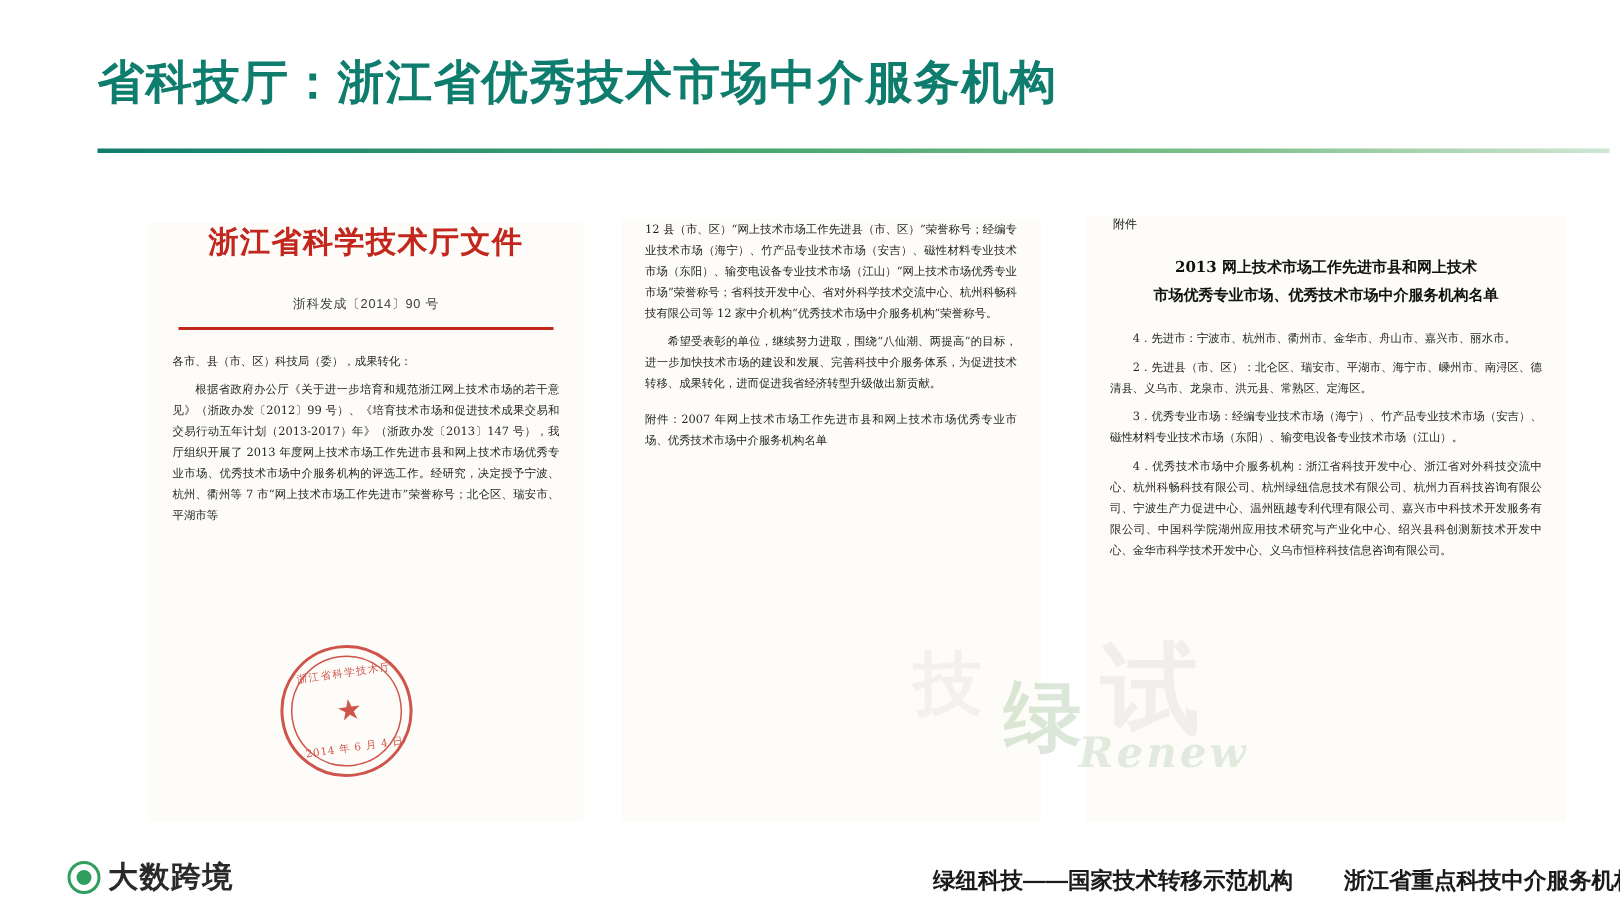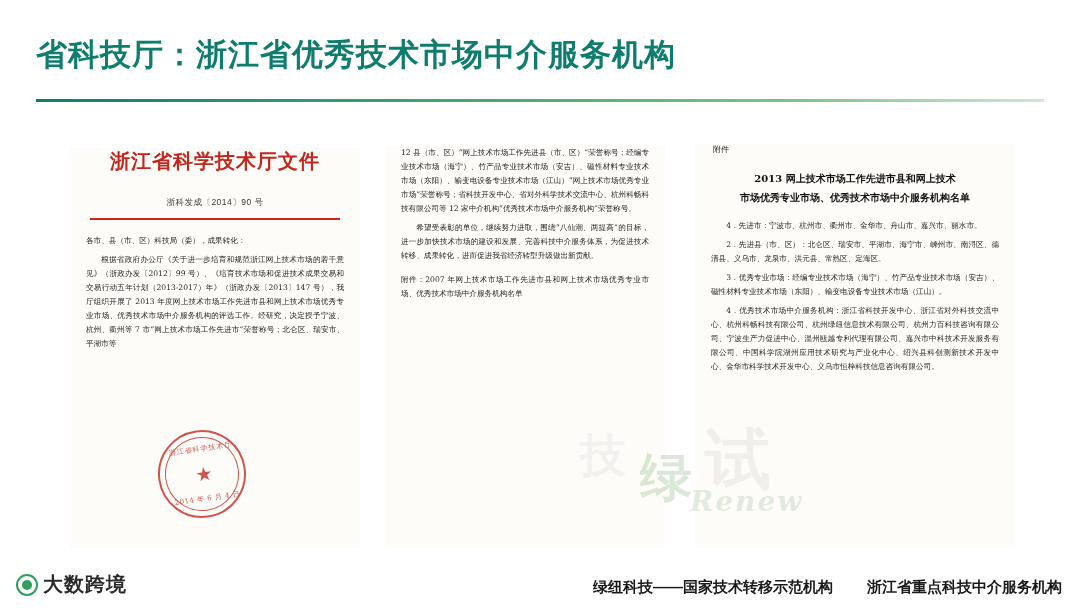--- a/index.html
+++ b/index.html
@@ -7,20 +7,21 @@
     margin: 0; padding: 0;
     width: 1080px; height: 608px;
     background: #ffffff;
     font-family: "Liberation Sans", sans-serif;
     overflow: hidden;
   }
   .page {
     position: relative;
     width: 956px; height: 608px;
     background: #ffffff;
+    margin-left: 29px;
   }
 
   
   .header {
     position: absolute;
     left: 0; top: 0;
     width: 1080px; height: 104px;
   }
   .header-title {
     position: absolute;

